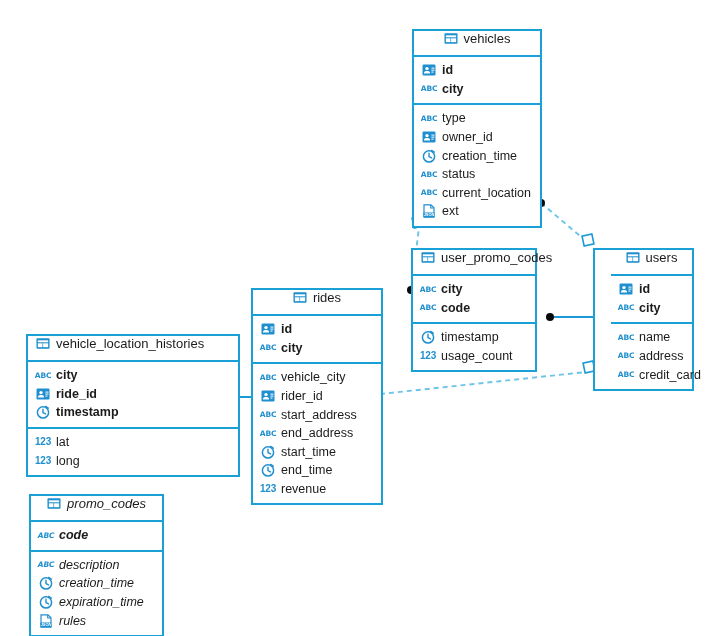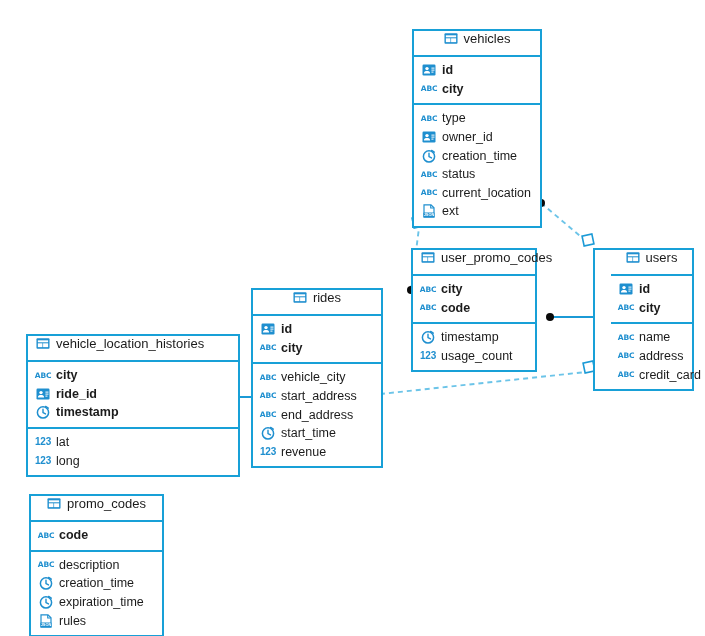--- a/index.html
+++ b/index.html
@@ -330,39 +330,62 @@
       </div>
       <div class="tbl-section">
         <div class="field">
           <span class="ico">
             <span class="ico-txt">ABC</span>
           </span>
           <span>vehicle_city</span>
         </div>
         <div class="field">
           <span class="ico">
+            <svg width="14" height="14" viewBox="0 0 14 14">
+              <rect x="0.5" y="1.5" width="13" height="11" rx="1.2" fill="#1f8fcf"></rect>
+              <circle cx="5" cy="5.6" r="1.7" fill="#ffffff"></circle>
+              <path d="M1.9 10.6 C1.9 8.6 3.3 8.0 5 8.0 C6.7 8.0 8.1 8.6 8.1 10.6 Z" fill="#ffffff"></path>
+              <rect x="9.4" y="4.6" width="3.1" height="1" fill="#ffffff"></rect>
+              <rect x="9.4" y="6.6" width="3.1" height="1" fill="#ffffff"></rect>
+              <rect x="9.4" y="8.6" width="2.1" height="1" fill="#ffffff"></rect>
+            </svg>
+          </span>
+          <span>rider_id</span>
+        </div>
+        <div class="field">
+          <span class="ico">
             <span class="ico-txt">ABC</span>
           </span>
           <span>start_address</span>
         </div>
         <div class="field">
           <span class="ico">
             <span class="ico-txt">ABC</span>
           </span>
           <span>end_address</span>
         </div>
         <div class="field">
           <span class="ico">
             <svg width="14" height="14" viewBox="0 0 14 14">
               <circle cx="7" cy="7.4" r="5.6" fill="none" stroke="#1f8fcf" stroke-width="1.5"></circle>
               <path d="M7 4.2 L7 7.5 L9.5 8.9" fill="none" stroke="#1f8fcf" stroke-width="1.4" stroke-linecap="round"></path>
               <path d="M9.6 1.4 L12.3 3.2" stroke="#1f8fcf" stroke-width="1.4" stroke-linecap="round"></path>
             </svg>
           </span>
           <span>start_time</span>
+        </div>
+        <div class="field">
+          <span class="ico">
+            <svg width="14" height="14" viewBox="0 0 14 14">
+              <circle cx="7" cy="7.4" r="5.6" fill="none" stroke="#1f8fcf" stroke-width="1.5"></circle>
+              <path d="M7 4.2 L7 7.5 L9.5 8.9" fill="none" stroke="#1f8fcf" stroke-width="1.4" stroke-linecap="round"></path>
+              <path d="M9.6 1.4 L12.3 3.2" stroke="#1f8fcf" stroke-width="1.4" stroke-linecap="round"></path>
+            </svg>
+          </span>
+          <span>end_time</span>
         </div>
         <div class="field">
           <span class="ico">
             <span class="ico-num">123</span>
           </span>
           <span>revenue</span>
         </div>
       </div>
     </div>
     <div class="table-node" style="left: 26px; top: 334px; width: 214px;">
@@ -416,21 +439,21 @@
           <span>lat</span>
         </div>
         <div class="field">
           <span class="ico">
             <span class="ico-num">123</span>
           </span>
           <span>long</span>
         </div>
       </div>
     </div>
-    <div class="table-node" style="left: 29px; top: 494px; width: 135px;">
+    <div class="table-node" style="left: 29px; top: 494px; width: 135px; font-style: italic;">
       <div class="tbl-title center">
         <span class="ico">
           <svg width="15" height="15" viewBox="0 0 15 15">
             <rect x="0.5" y="2" width="14" height="11" rx="1" fill="#1f8fcf"></rect>
             <rect x="2" y="4.1" width="11" height="2.1" fill="#ffffff"></rect>
             <rect x="2" y="7.3" width="4.9" height="4.1" fill="#ffffff"></rect>
             <rect x="7.6" y="7.3" width="5.4" height="4.1" fill="#ffffff"></rect>
           </svg>
         </span>
         <span>promo_codes</span>

